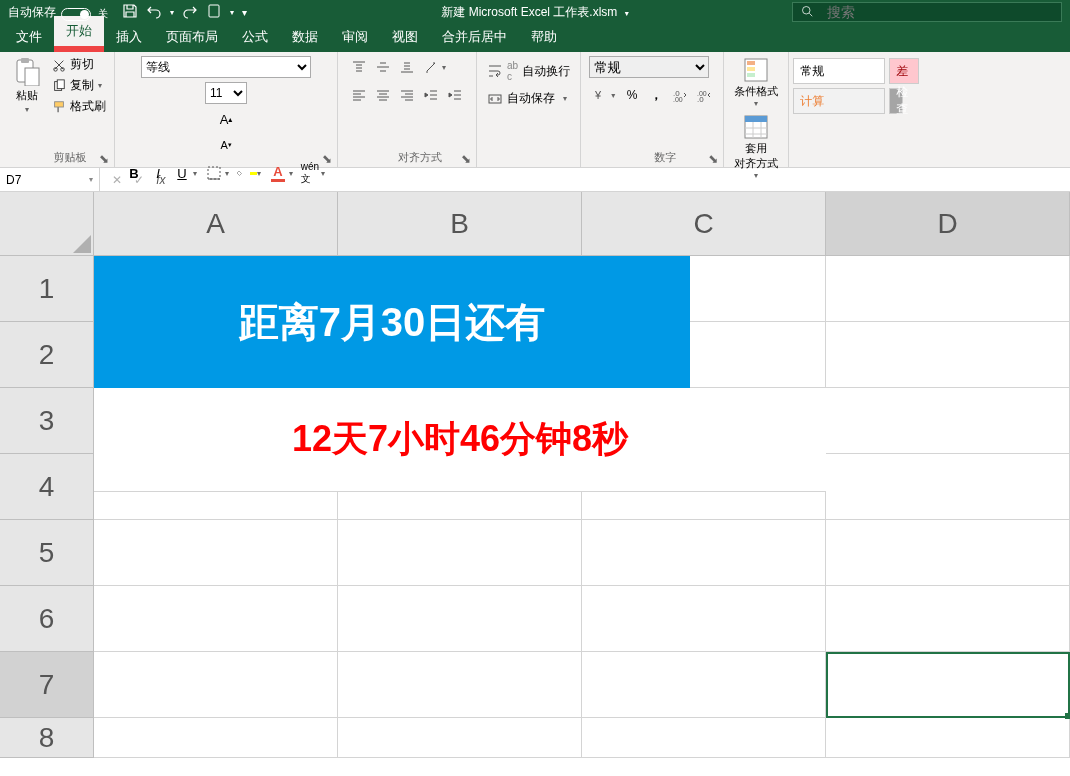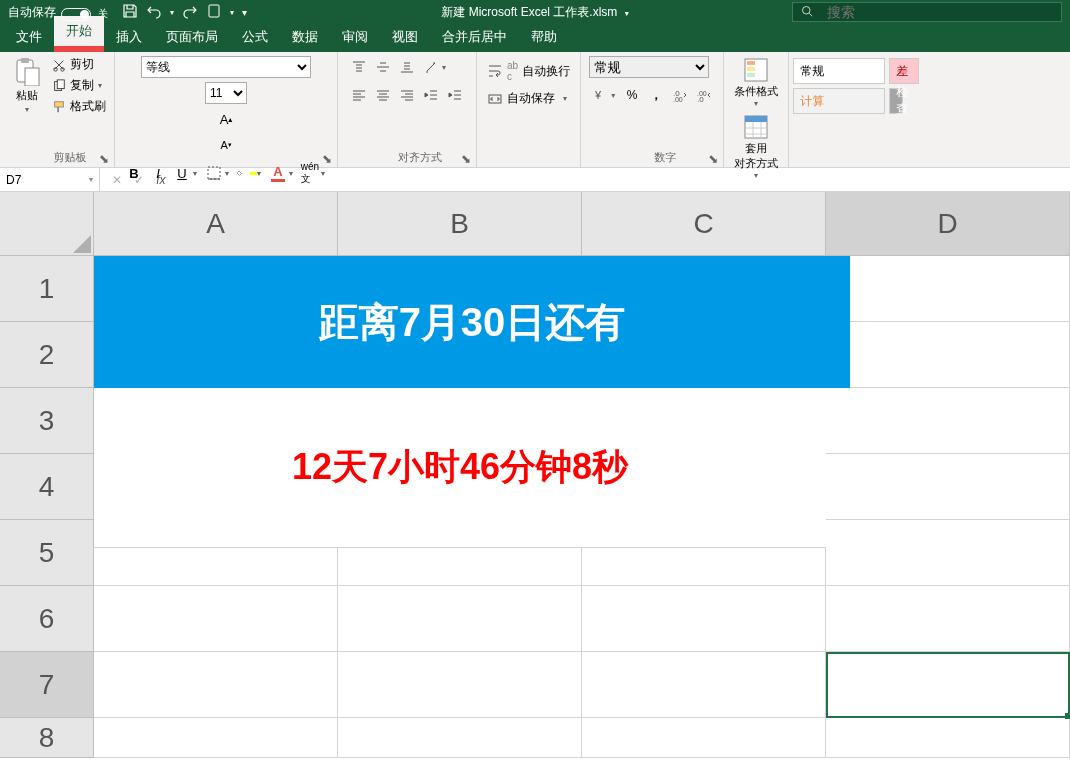--- a/index.html
+++ b/index.html
@@ -94,22 +94,22 @@
 
 .gridbody { display: flex; }
 .rowheaders { width: 96px; }
 .rh { height: 66px; display: flex; align-items: center; justify-content: center; font-size: 28px; color: #555; border-bottom: 1px solid #bfbfbf; border-right: 1px solid #bfbfbf; background: #e6e6e6; }
 .rh.active { background: #d2d2d2; }
 
 .cells { position: relative; flex: 1; }
 .crow { display: flex; height: 66px; }
 .cell { flex: 0 0 244px; border-right: 1px solid #d4d4d4; border-bottom: 1px solid #d4d4d4; background: #fff; }
 
-.merged-title { position: absolute; left: 0; top: 0; width: 756px; height: 132px; background: #0099e5; color: #fff; display: flex; align-items: center; justify-content: center; font-size: 40px; font-weight: bold; }
-.merged-count { position: absolute; left: 0; top: 132px; width: 732px; height: 160px; background: #fff; color: #ff0000; display: flex; align-items: center; justify-content: center; font-size: 36px; font-weight: bold; border-bottom: 1px solid #d4d4d4; }
+.merged-title { position: absolute; left: 0; top: 0; width: 596px; height: 132px; background: #0099e5; color: #fff; display: flex; align-items: center; justify-content: center; font-size: 40px; font-weight: bold; }
+.merged-count { position: absolute; left: 0; top: 132px; width: 732px; height: 104px; background: #fff; color: #ff0000; display: flex; align-items: center; justify-content: center; font-size: 36px; font-weight: bold; border-bottom: 1px solid #d4d4d4; }
 
 .activecell { position: absolute; left: 732px; top: 396px; width: 244px; height: 66px; border: 2px solid #217346; background: #fff; }
 .activecell::after { content: ""; position: absolute; right: -3px; bottom: -3px; width: 6px; height: 6px; background: #217346; }
 </style>
 </head>
 <body>
 
 <div class="titlebar">
   <div class="autosave">
     <span>自动保存</span>

